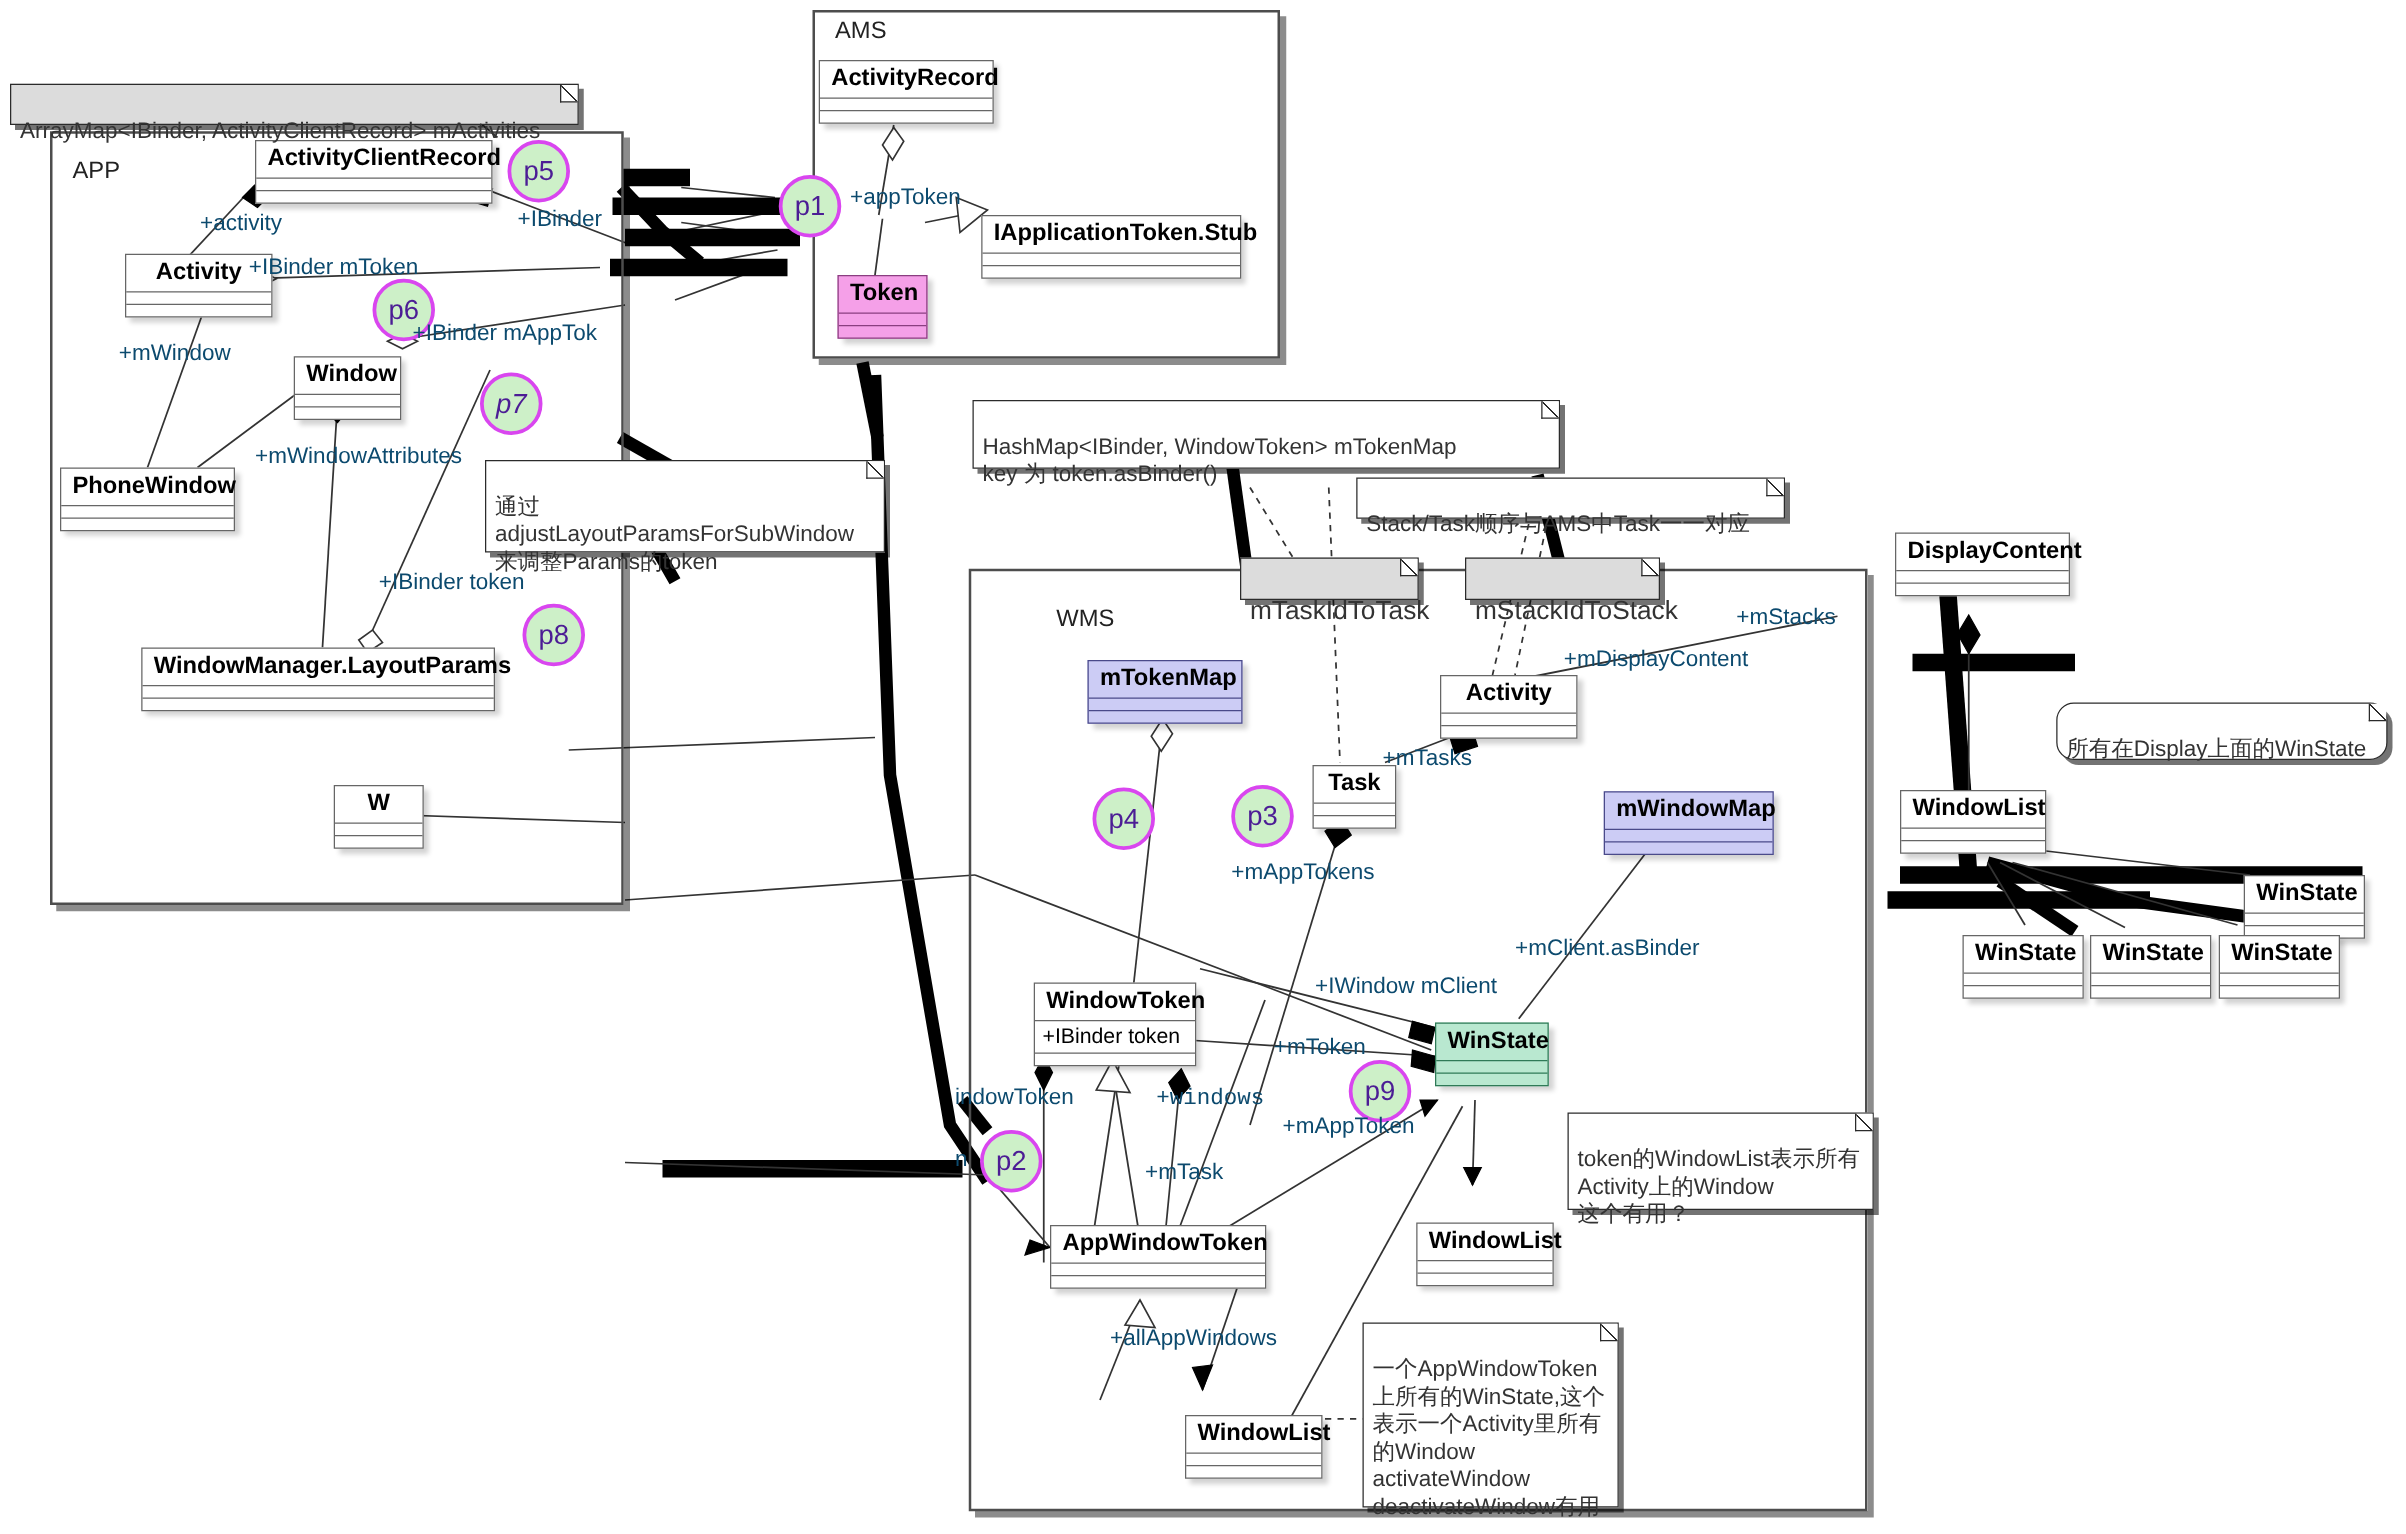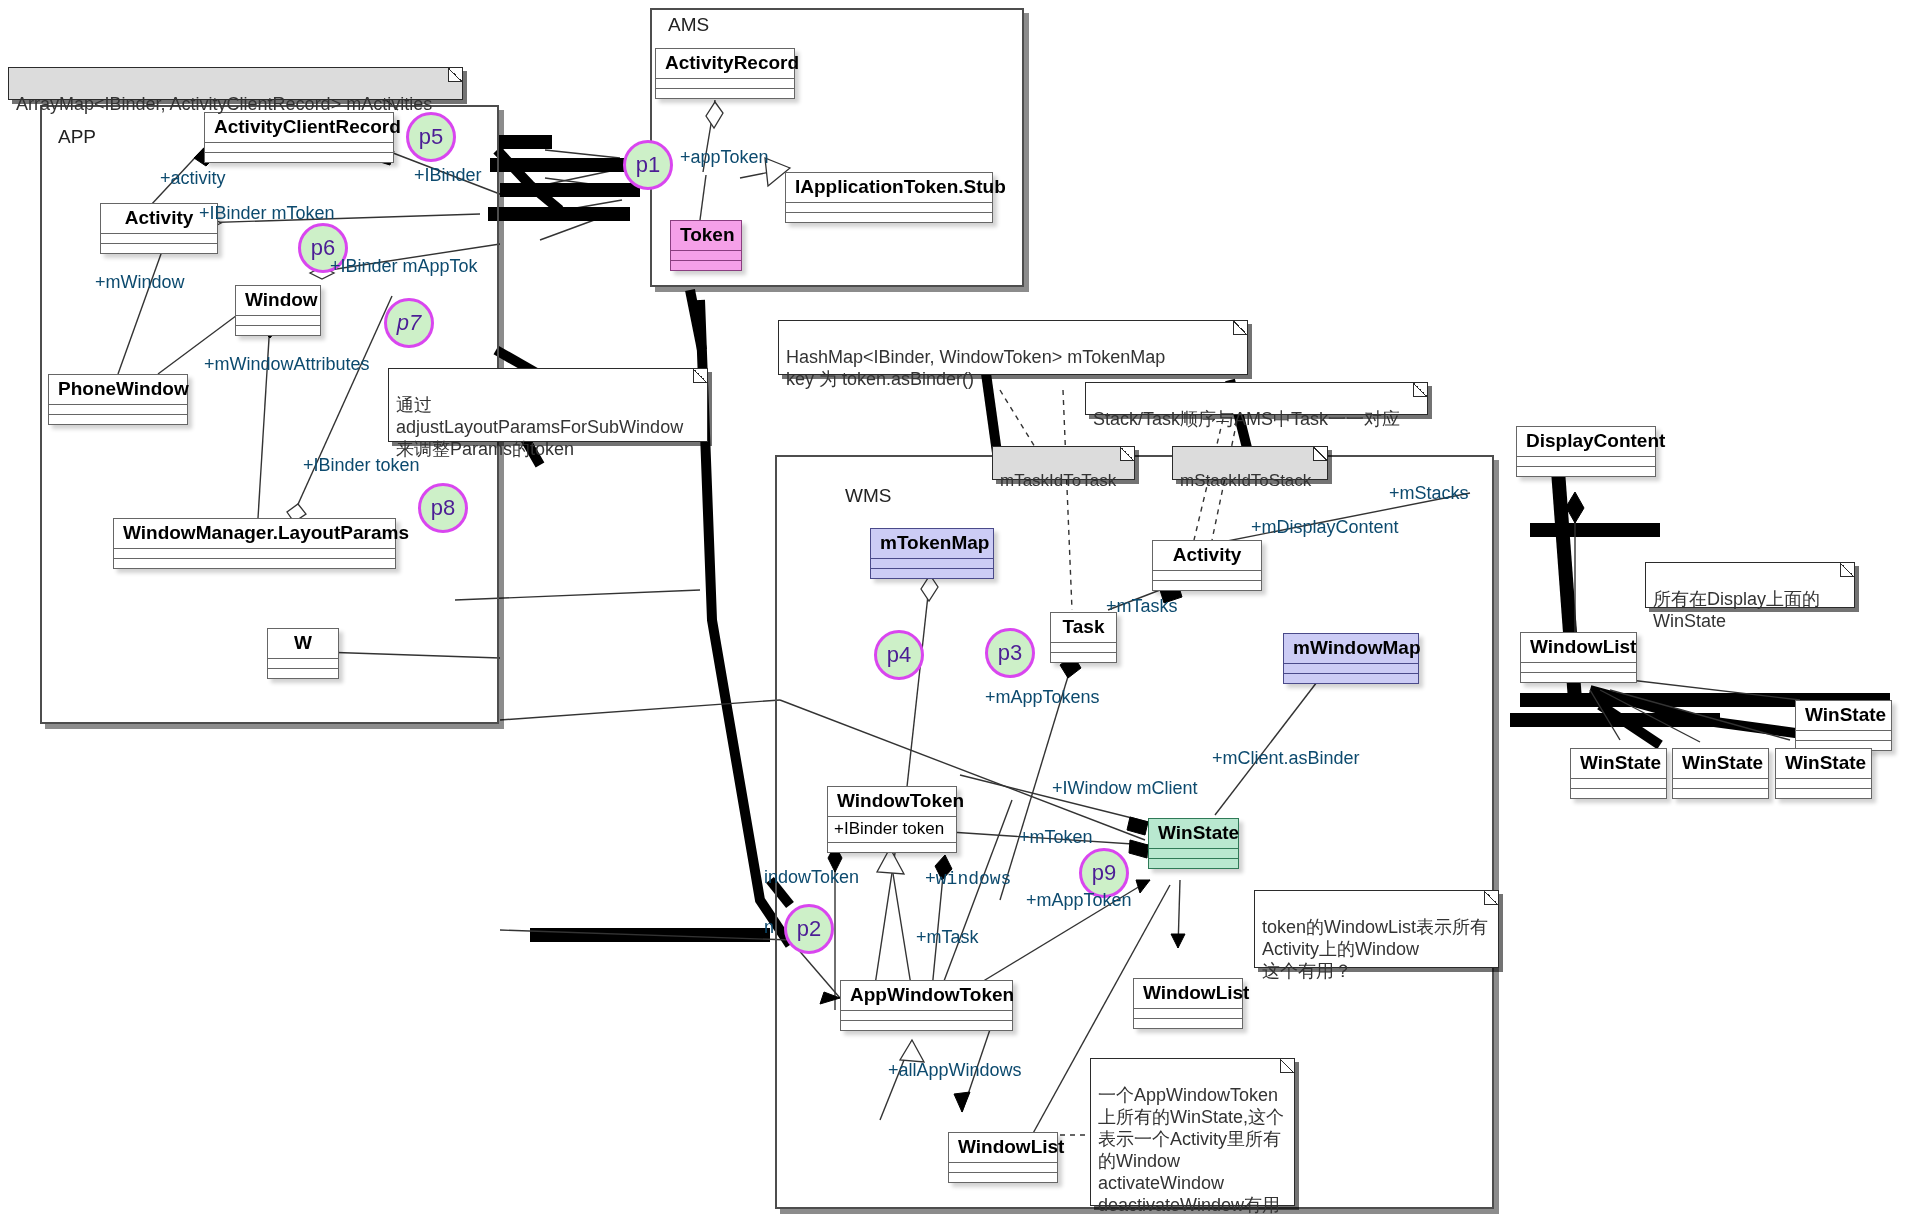--- a/index.html
+++ b/index.html
@@ -24,21 +24,21 @@
   .cls.mint .sep{border-top-color:#2f7a57;}
 
   
   .note{position:absolute;border:1.5px solid #2b2b2b;background:#fff;box-sizing:border-box;
         box-shadow:4px 4px 0 0 rgba(0,0,0,.55);font-size:18px;line-height:1.22;color:#333;
         padding:4px 8px 5px 7px;white-space:pre-line;}
   .note.grey{background:#dcdcdc;}
   .note .fold{position:absolute;top:0;right:0;width:13px;height:13px;
               background:linear-gradient(225deg,#fff 0 50%,#2b2b2b 50% 56%,#fff 56% 100%);
               border-left:1px solid #2b2b2b;border-bottom:1px solid #2b2b2b;}
-  .note.small{font-size:17px;}
+  .note.small{font-size:21px;}
 
   
   .pmark{position:absolute;width:44px;height:44px;border-radius:50%;
          background:#cdf0c8;border:3px solid #d946ef;
          font-size:22px;color:#4c1d95;display:flex;align-items:center;justify-content:center;}
 
   
   .elbl{position:absolute;font-size:18px;color:#0c4a6e;white-space:nowrap;background:transparent;}
 
   
@@ -404,21 +404,21 @@
     <span>HashMap&lt;IBinder, WindowToken&gt; mTokenMap
 key 为 token.asBinder()</span>
     <span class="fold"></span>
   </div>
 
   <div class="note" style="left:1085px;top:382px;width:343px;height:33px;">
     <span>Stack/Task顺序与AMS中Task一一对应</span>
     <span class="fold"></span>
   </div>
 
-  <div class="note" style="left:1645px;top:562px;width:210px;height:46px;">
+  <div class="note" style="left:1645px;top:562px;width:265px;height:46px;border-radius:14px;">
     <span>所有在Display上面的WinState</span>
     <span class="fold"></span>
   </div>
 
   <div class="note" style="left:1254px;top:890px;width:245px;height:78px;">
     <span>token的WindowList表示所有
 Activity上的Window
 这个有用？</span>
     <span class="fold"></span>
   </div>

